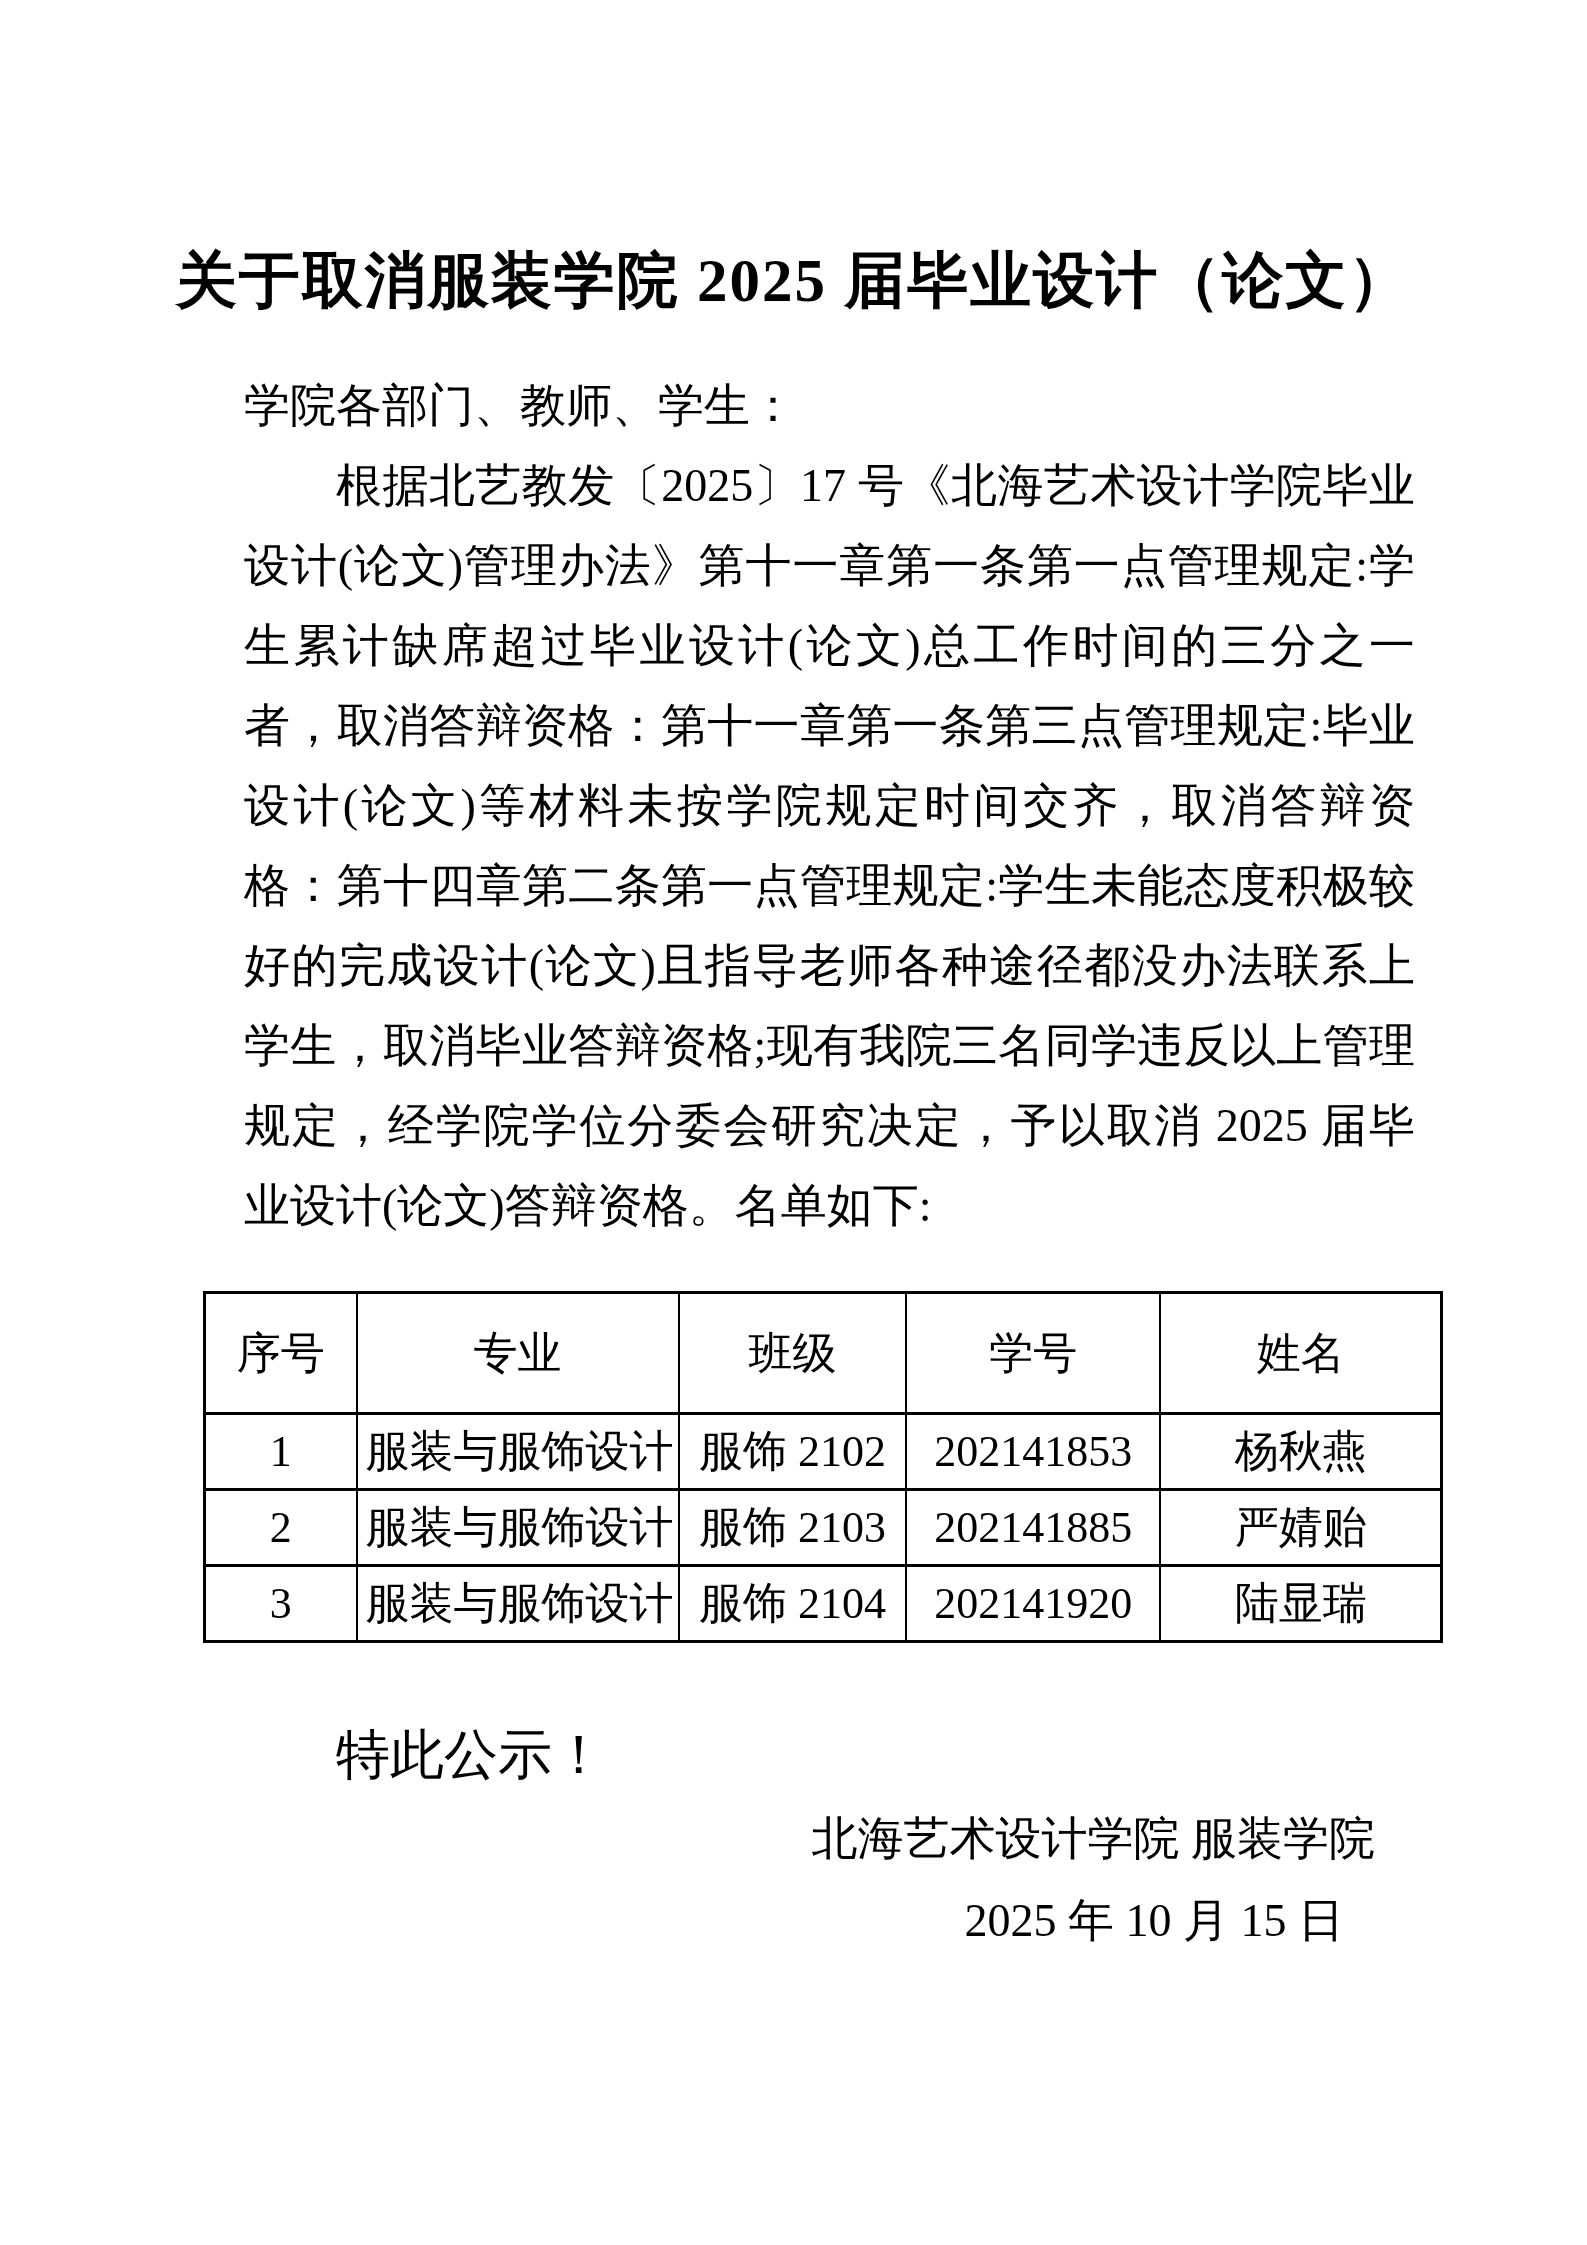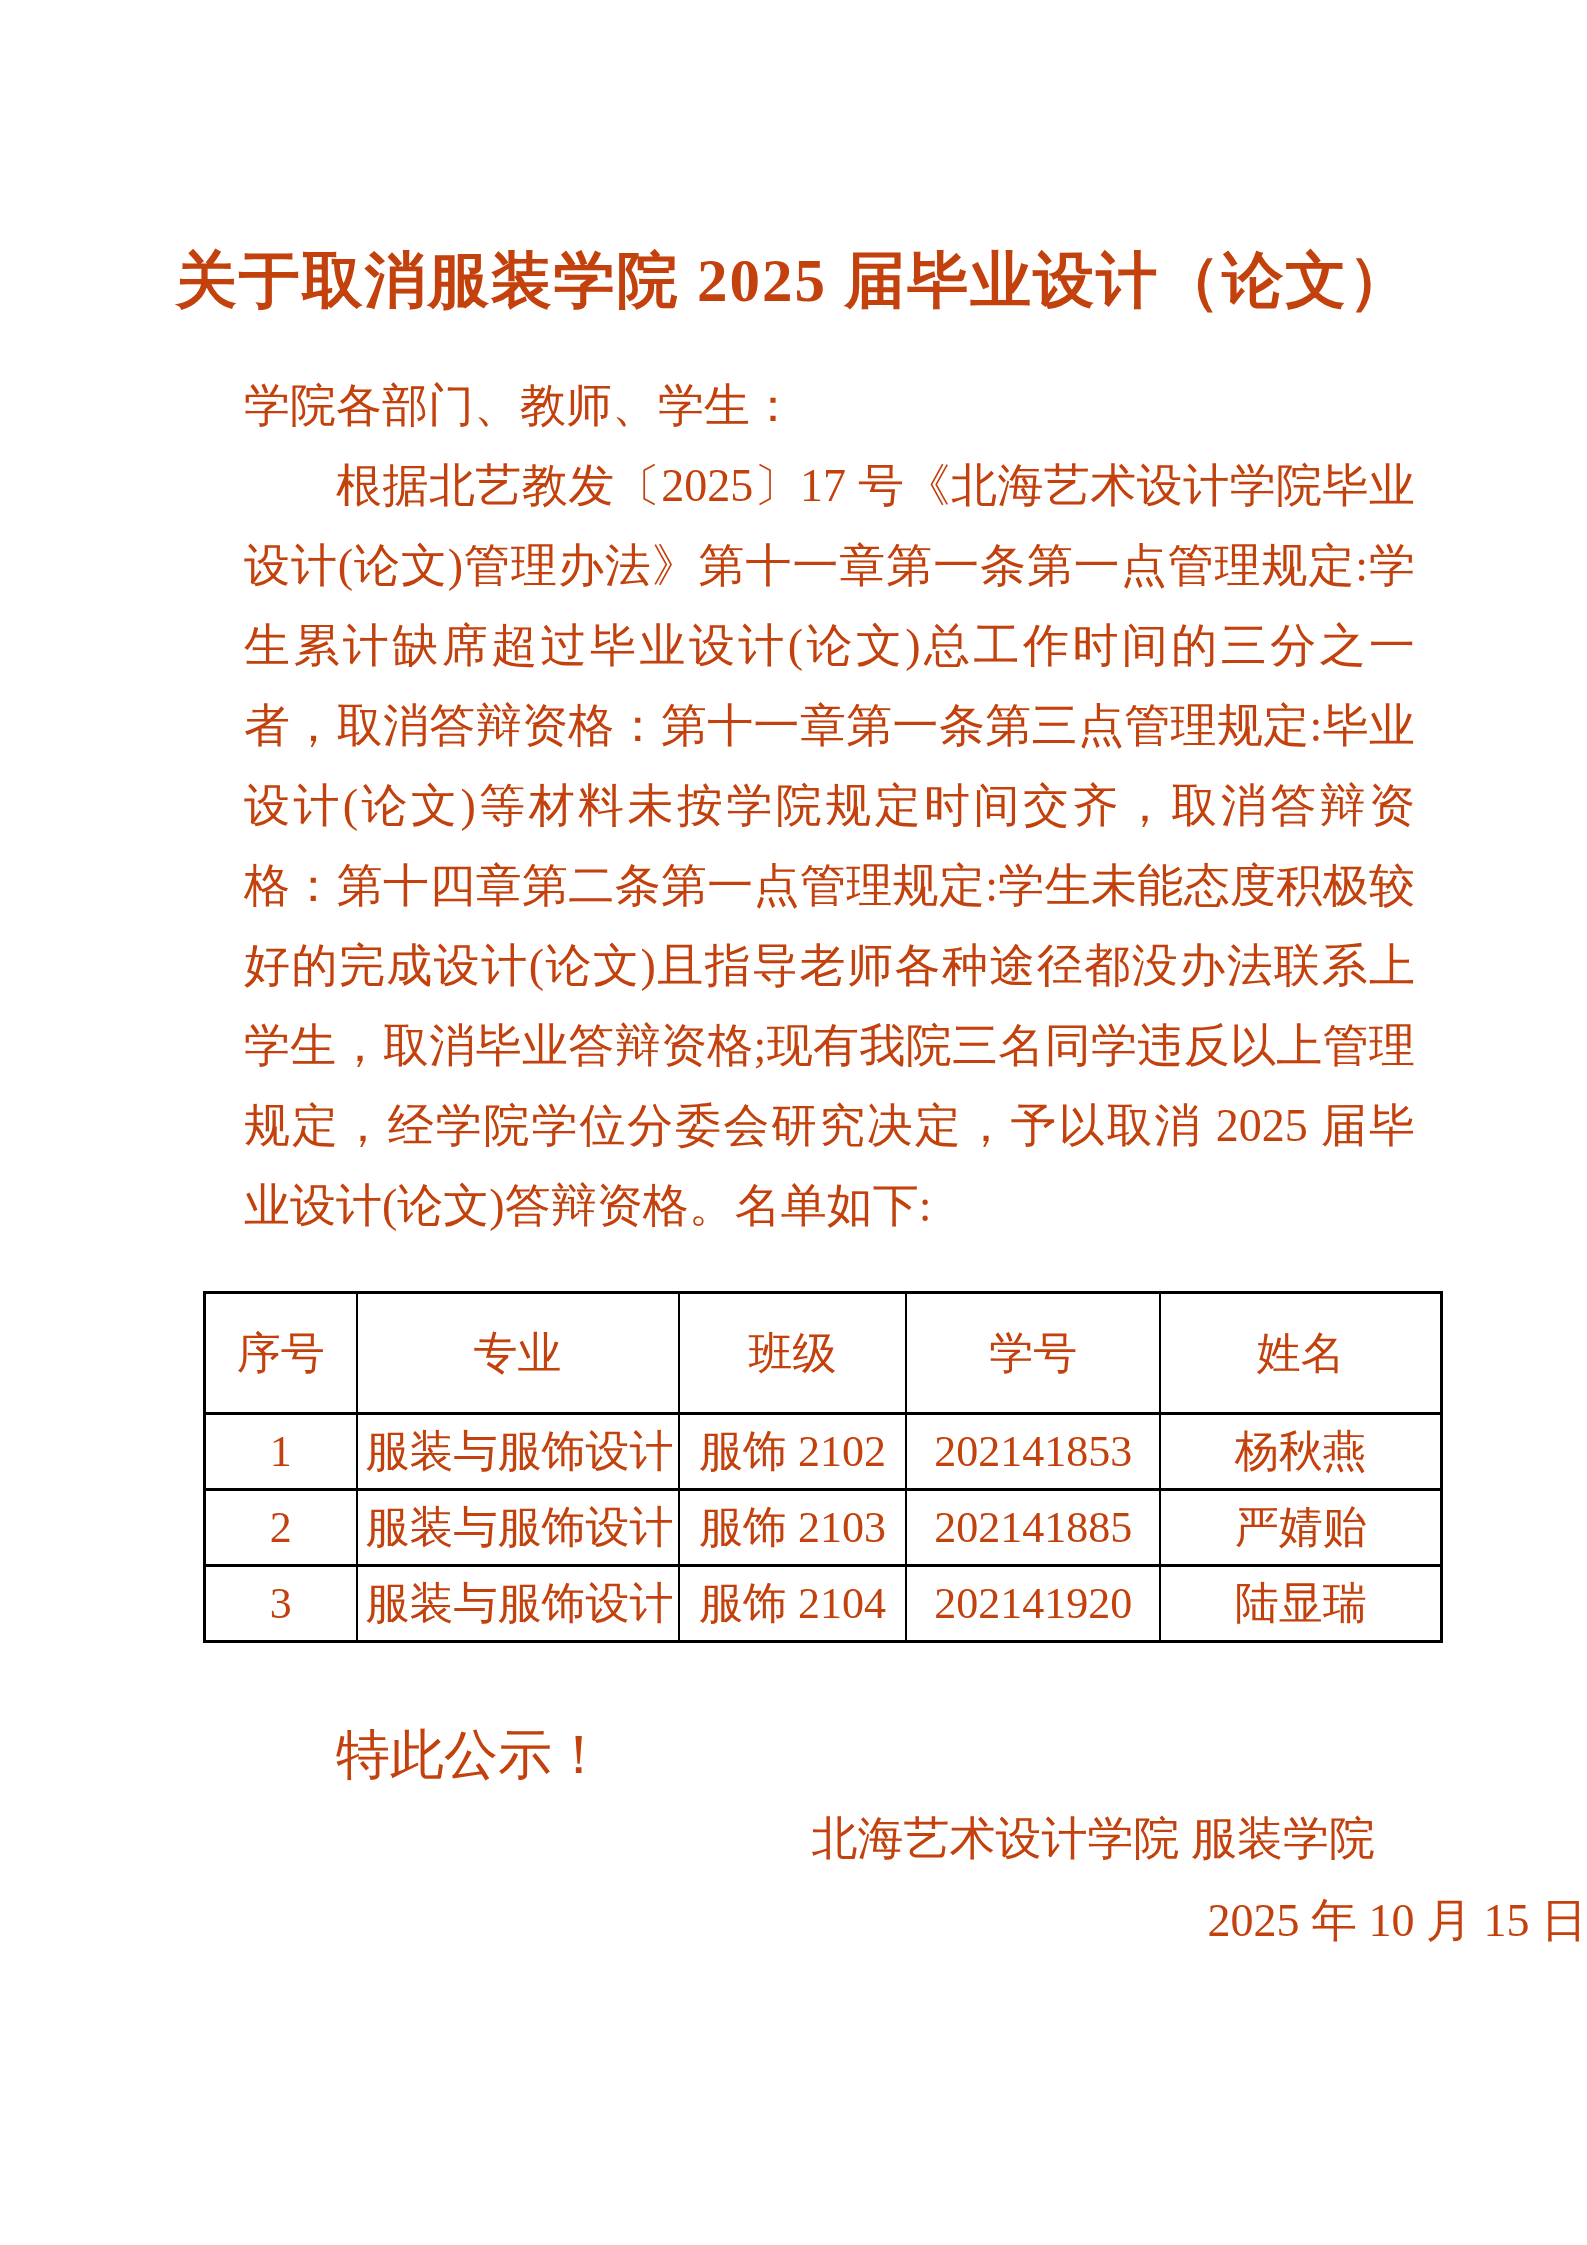--- a/index.html
+++ b/index.html
@@ -6,21 +6,21 @@
     margin: 0;
     padding: 0;
     background: #ffffff;
   }
   .page {
     position: relative;
     width: 1587px;
     height: 2245px;
     margin: 0 auto;
     background: #ffffff;
-    color: #c2410c;
+    color: #000000;
     font-family: "Liberation Serif", "DejaVu Serif", serif;
     overflow: hidden;
   }
   .title-block {
     padding-top: 222px;
     text-align: center;
     font-weight: bold;
     font-size: 61px;
     line-height: 118px;
     letter-spacing: 2px;
@@ -76,20 +76,21 @@
     margin-top: 28px;
     text-align: right;
     padding-right: 212px;
     font-size: 46px;
     line-height: 56px;
     font-family: Liberation Serif, serif;
   }
   .date-line {
     margin-top: 26px;
     text-align: right;
+    padding-right: 243px;
     font-size: 46px;
     line-height: 56px;
   }
 </style>
 </head>
 <body>
 
 <div class="page">
 
   <div class="title-block">

